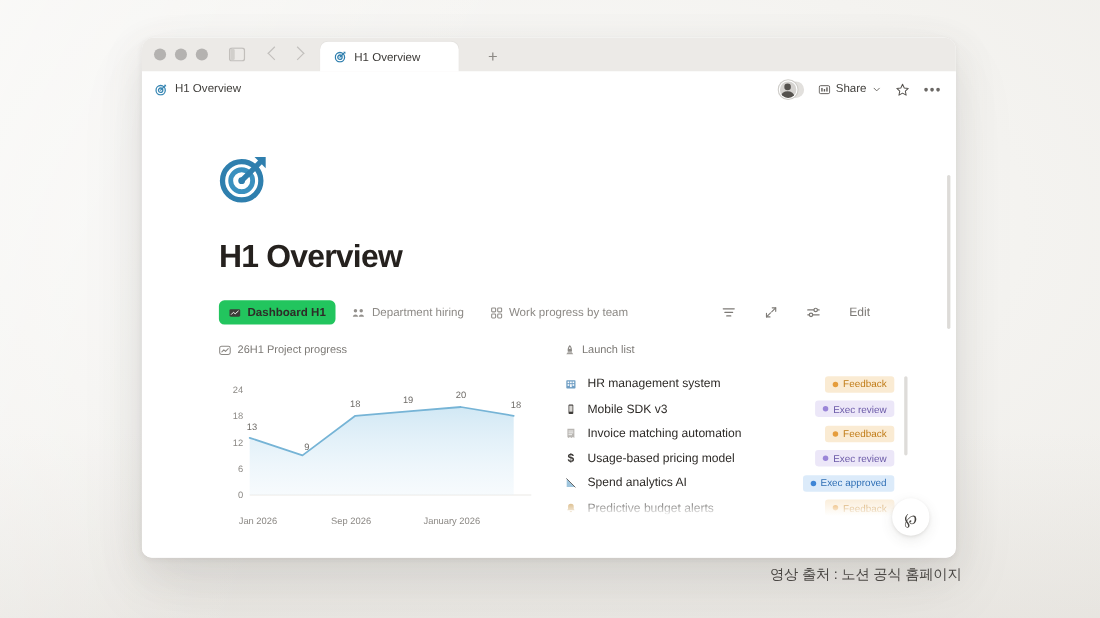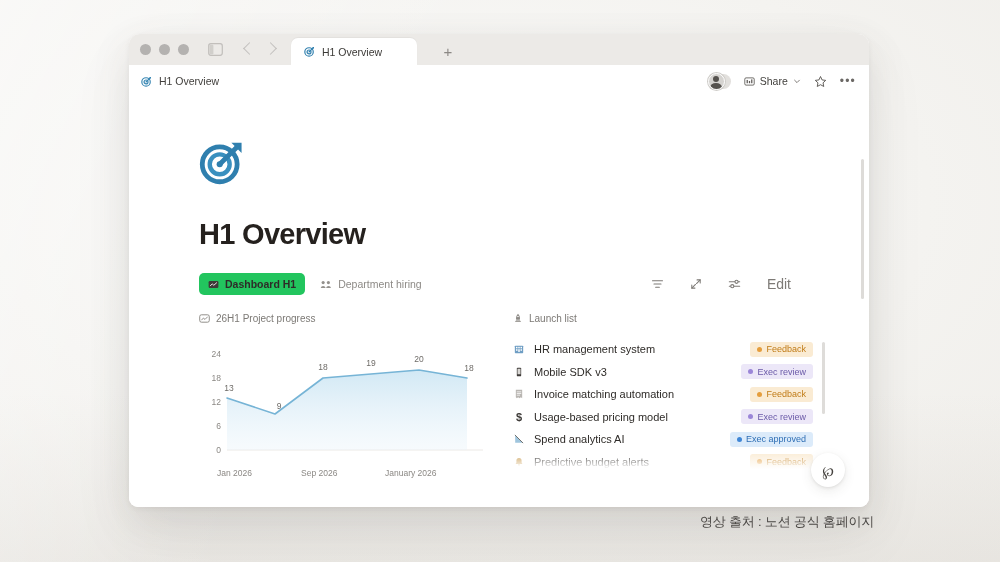--- a/index.html
+++ b/index.html
@@ -214,21 +214,21 @@
     color: #2e2b28;
     font-weight: 600;
   }
   .vtab + .vtab { margin-left: 6px; }
   .view-actions {
     margin-left: auto;
     display: flex;
     align-items: center;
     gap: 26px;
     color: #7d7a76;
-    font-size: 14px;
+    font-size: 11px;
     text-align: right;
   }
 
   
   .cols {
     display: flex;
     margin-top: 18px;
     padding-right: 56px;
     gap: 24px;
   }
@@ -469,20 +469,31 @@
             <svg width="12" height="11" viewBox="0 0 16 14">
               <circle cx="4.2" cy="4.4" r="2.1" fill="#93908c"></circle>
               <circle cx="11.2" cy="4.4" r="2.1" fill="#93908c"></circle>
               <path d="M0.9 11.6 a3.4 3.4 0 0 1 6.6 0 Z" fill="#93908c"></path>
               <path d="M8.1 11.6 a3.4 3.4 0 0 1 6.6 0 Z" fill="#93908c"></path>
             </svg>
           </span>
           <span>Department hiring</span>
         </div>
 
+        <div class="vtab">
+          <span class="ic">
+            <svg width="11" height="11" viewBox="0 0 14 14">
+              <rect x="1.2" y="1.2" width="4.6" height="4.6" rx="1" fill="none" stroke="#93908c" stroke-width="1.3"></rect>
+              <rect x="8.2" y="1.2" width="4.6" height="4.6" rx="1" fill="none" stroke="#93908c" stroke-width="1.3"></rect>
+              <rect x="1.2" y="8.2" width="4.6" height="4.6" rx="1" fill="none" stroke="#93908c" stroke-width="1.3"></rect>
+              <rect x="8.2" y="8.2" width="4.6" height="4.6" rx="1" fill="none" stroke="#93908c" stroke-width="1.3"></rect>
+            </svg>
+          </span>
+          <span>Work progress by team</span>
+        </div>
 
         <div class="view-actions">
           <span class="ic">
             <svg width="13" height="12" viewBox="0 0 14 13">
               <path d="M1.6 3 H12.4 M3.2 6.5 H10.8 M5 10 H9" stroke="#7d7a76" stroke-width="1.2" stroke-linecap="round"></path>
             </svg>
           </span>
           <span class="ic">
             <svg width="12" height="12" viewBox="0 0 14 14">
               <path d="M8.2 2.2 H11.9 V5.9" fill="none" stroke="#7d7a76" stroke-width="1.2" stroke-linecap="round" stroke-linejoin="round"></path>

